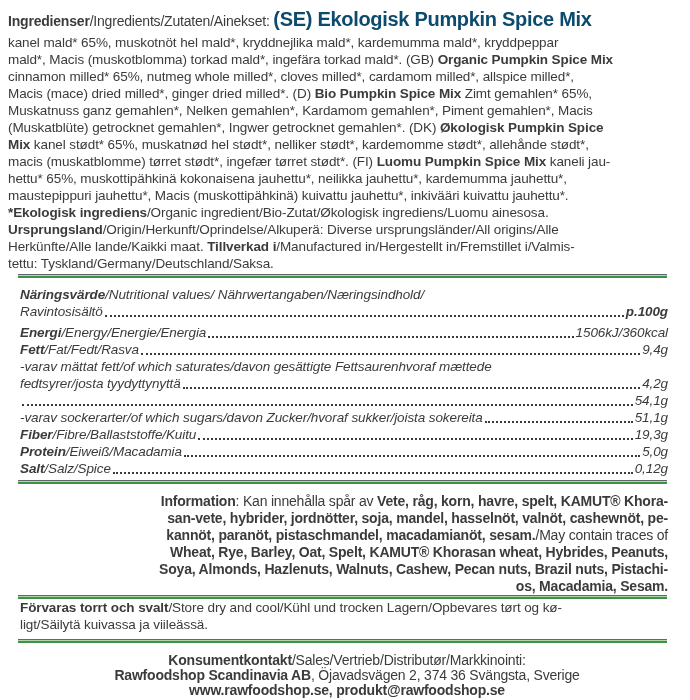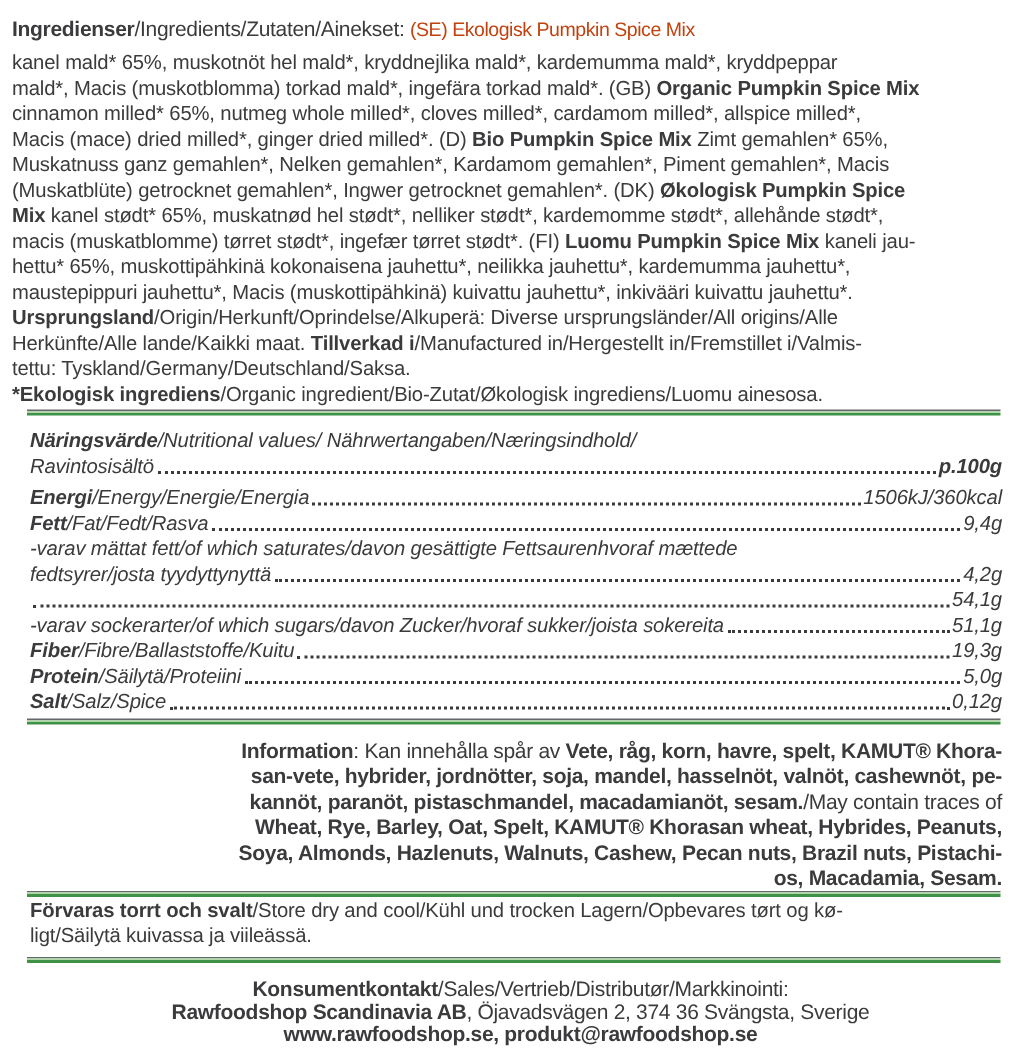--- a/index.html
+++ b/index.html
@@ -12,21 +12,21 @@
   }
   .page { width:690px; height:700px; padding:6px 4px 0 8px; }
 
   .pre { white-space:pre-wrap; }
 
   .head-line {
     font-size:14px; font-weight:400; letter-spacing:-0.2px;
     line-height:26px; white-space:nowrap;
   }
   .r-b { font-weight:700; }
-  .r-title { font-weight:400; font-size:13px; color:#c2410c; letter-spacing:-0.3px; }
+  .r-title { font-weight:700; font-size:20px; color:#0c4a6e; letter-spacing:-0.3px; }
 
   .body-text { font-size:13.5px; line-height:17px; letter-spacing:-0.1px; }
 
   .sep {
     height:4px; margin:0 19px 0 10px;
     background:linear-gradient(180deg,#63666a 0%,#63666a 22%,#b2d4ad 22%,#b2d4ad 56%,#3e9245 56%,#3e9245 100%);
   }
   .sep.m2 { margin-top:2px; }
   .sep.m3 { margin-top:3px; }
   .sep.m6 { margin-top:6px; }
@@ -64,25 +64,25 @@
 mald*, Macis (muskotblomma) torkad mald*, ingefära torkad mald*. (GB) </span><span class="r-b">Organic Pumpkin Spice Mix</span><span>
 cinnamon milled* 65%, nutmeg whole milled*, cloves milled*, cardamom milled*, allspice milled*,
 Macis (mace) dried milled*, ginger dried milled*. (D) </span><span class="r-b">Bio Pumpkin Spice Mix</span><span> Zimt gemahlen* 65%,
 Muskatnuss ganz gemahlen*, Nelken gemahlen*, Kardamom gemahlen*, Piment gemahlen*, Macis
 (Muskatblüte) getrocknet gemahlen*, Ingwer getrocknet gemahlen*. (DK) </span><span class="r-b">Økologisk Pumpkin Spice
 Mix</span><span> kanel stødt* 65%, muskatnød hel stødt*, nelliker stødt*, kardemomme stødt*, allehånde stødt*,
 macis (muskatblomme) tørret stødt*, ingefær tørret stødt*. (FI) </span><span class="r-b">Luomu Pumpkin Spice Mix</span><span> kaneli jau-
 hettu* 65%, muskottipähkinä kokonaisena jauhettu*, neilikka jauhettu*, kardemumma jauhettu*,
 maustepippuri jauhettu*, Macis (muskottipähkinä) kuivattu jauhettu*, inkivääri kuivattu jauhettu*.</span></div>
 
+  <div class="body-text pre"><span class="r-b">*Ekologisk ingrediens</span><span>/Organic ingredient/Bio-Zutat/Økologisk ingrediens/Luomu ainesosa.</span></div>
+
   <div class="body-text pre"><span class="r-b">Ursprungsland</span><span>/Origin/Herkunft/Oprindelse/Alkuperä: Diverse ursprungsländer/All origins/Alle
 Herkünfte/Alle lande/Kaikki maat. </span><span class="r-b">Tillverkad i</span><span>/Manufactured in/Hergestellt in/Fremstillet i/Valmis-
 tettu: Tyskland/Germany/Deutschland/Saksa.</span></div>
-
-  <div class="body-text pre"><span class="r-b">*Ekologisk ingrediens</span><span>/Organic ingredient/Bio-Zutat/Økologisk ingrediens/Luomu ainesosa.</span></div>
 
   <div class="sep m2"></div>
 
   <div class="nut">
     <div><span class="r-b">Näringsvärde</span><span>/Nutritional values/ Nährwertangaben/Næringsindhold/</span></div>
     <div class="nrow">
       <span class="nlbl">Ravintosisältö</span>
       <span class="dots"></span>
       <span class="nval nval-b">p.100g</span>
     </div>
@@ -118,21 +118,21 @@
       <span class="nval">51,1g</span>
     </div>
 
     <div class="nrow">
       <span class="nlbl"><span class="r-b">Fiber</span><span>/Fibre/Ballaststoffe/Kuitu</span></span>
       <span class="dots"></span>
       <span class="nval">19,3g</span>
     </div>
 
     <div class="nrow">
-      <span class="nlbl"><span class="r-b">Protein</span><span>/Säilytä/Proteiini</span></span>
+      <span class="nlbl"><span class="r-b">Protein</span><span>/Eiweiß/Macadamia</span></span>
       <span class="dots"></span>
       <span class="nval">5,0g</span>
     </div>
 
     <div class="nrow">
       <span class="nlbl"><span class="r-b">Salt</span><span>/Salz/Spice</span></span>
       <span class="dots"></span>
       <span class="nval">0,12g</span>
     </div>
   </div>

